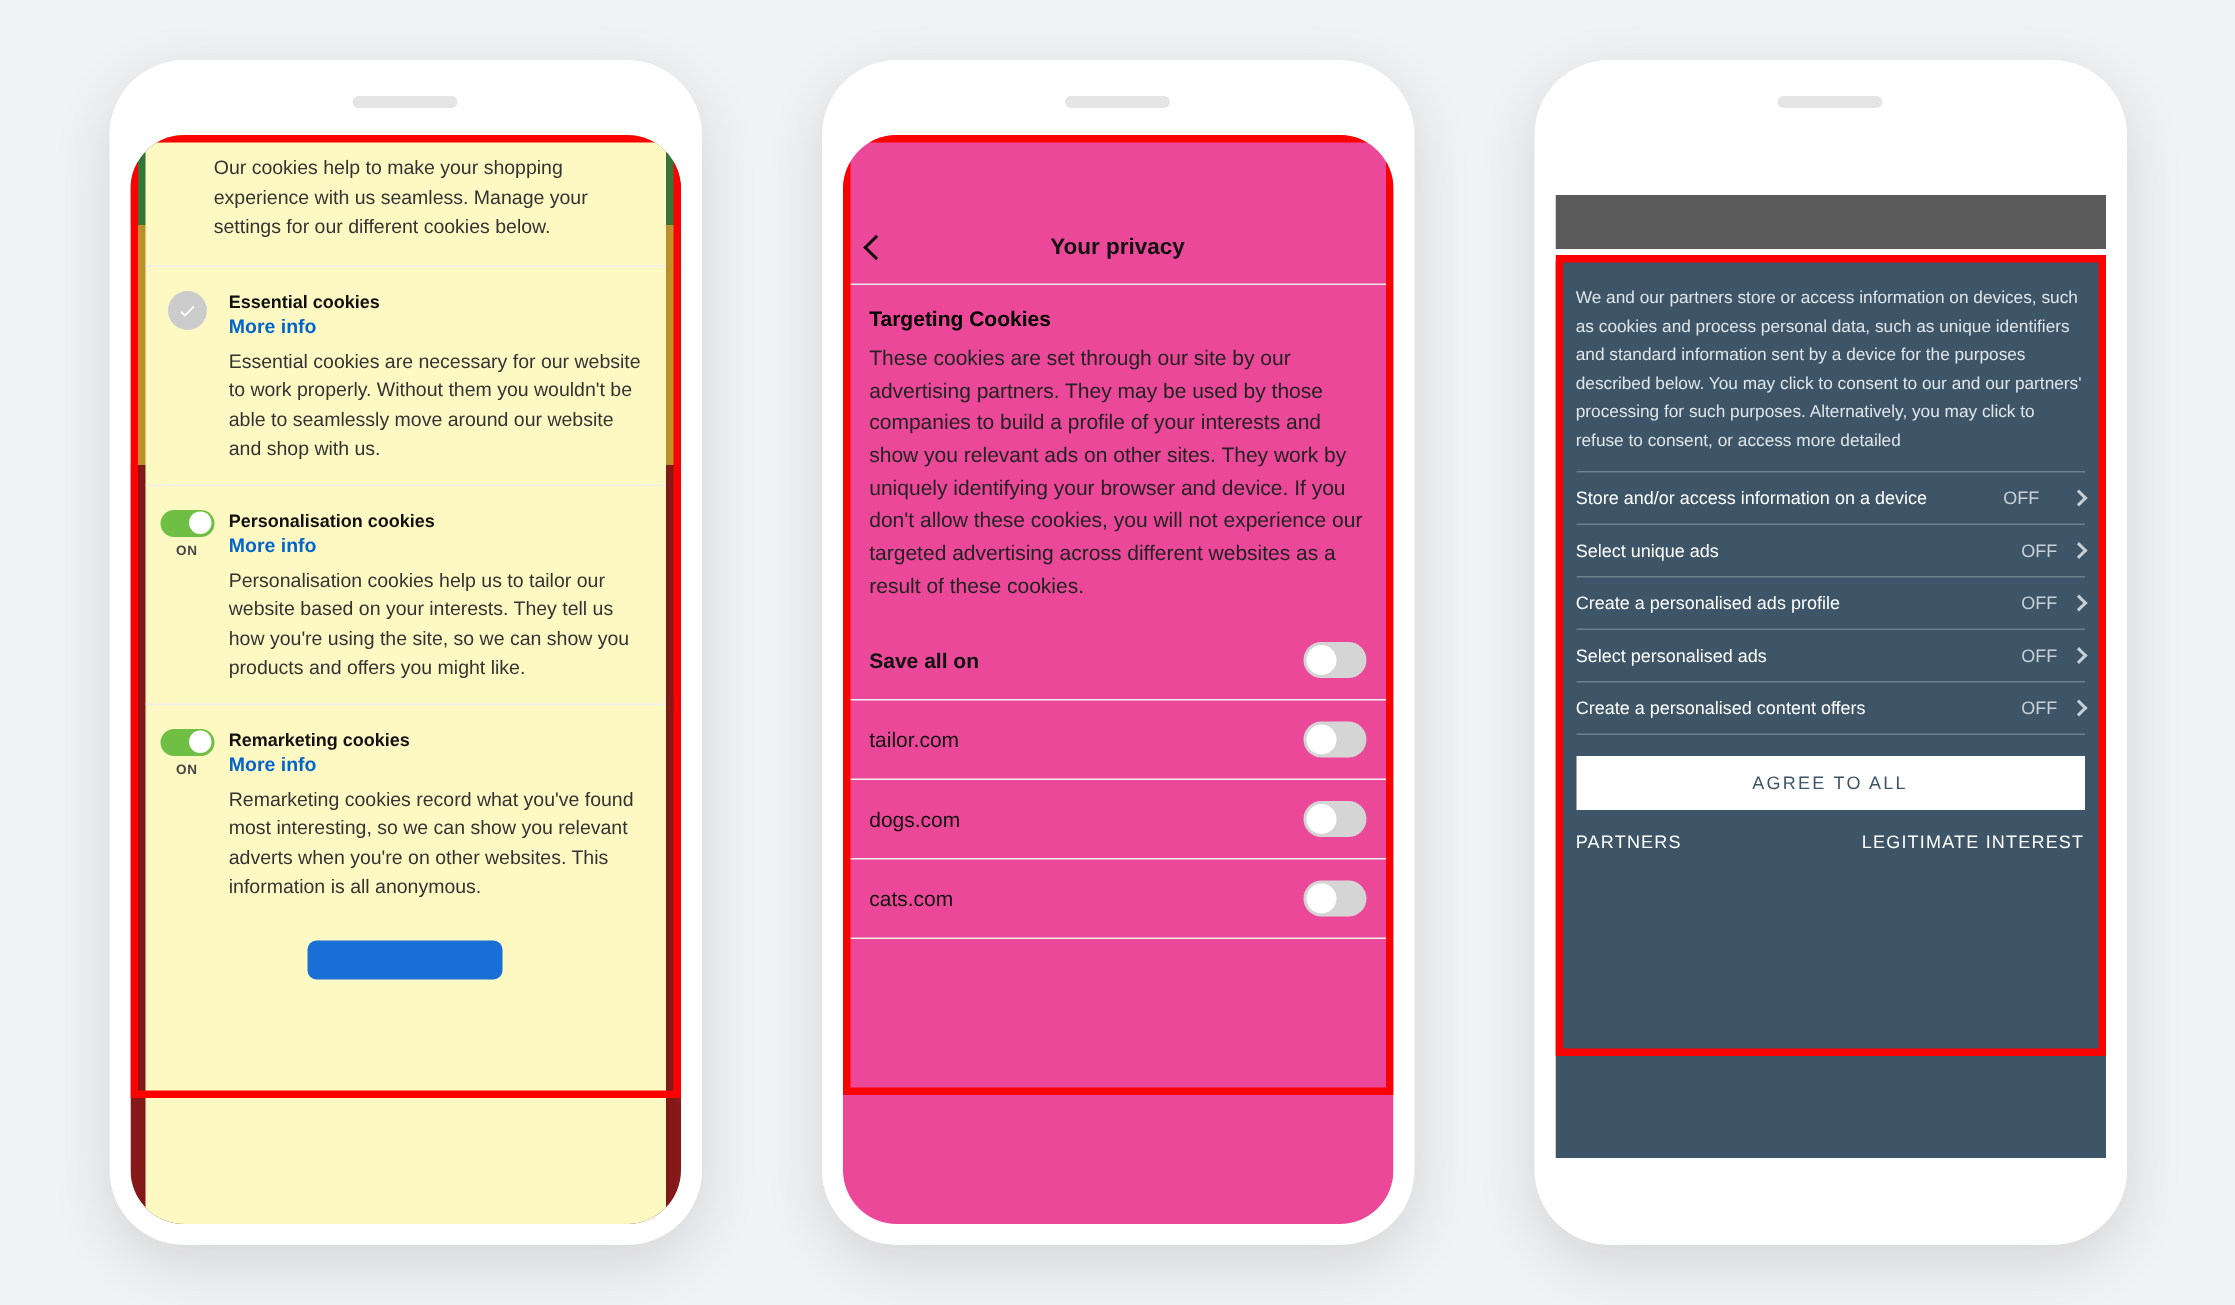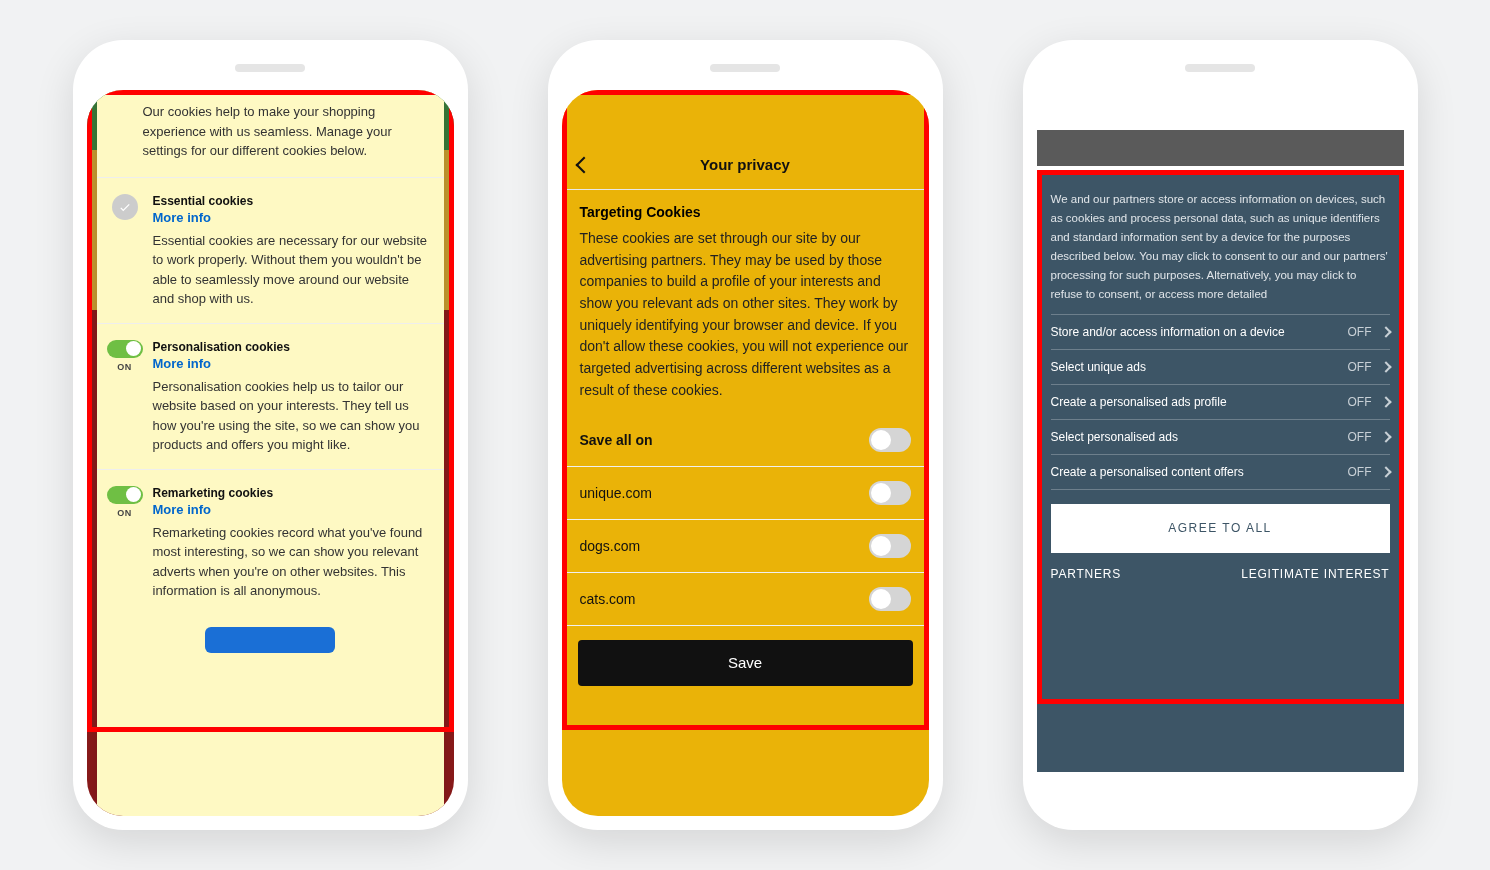--- a/index.html
+++ b/index.html
@@ -112,21 +112,21 @@
   .p1-savebar {
     display: flex; justify-content: center;
     padding: 12px 0 0 0;
   }
   .p1-savebtn {
     width: 130px; height: 26px;
     background: #1a6fd6;
     border-radius: 6px;
   }
   
-  .p2-wrap { position: absolute; inset: 0; background: #eab308; display: flex; flex-direction: column; }
+  .p2-wrap { position: absolute; inset: 0; background: #ec4899; display: flex; flex-direction: column; }
   .p2-header {
     height: 50px;
     border-bottom: 1px solid #e8e8e8;
     display: flex; align-items: center; justify-content: center;
     position: relative;
     font-size: 15px;
     font-weight: 600;
     color: #111;
   }
   .p2-back {
@@ -181,39 +181,39 @@
     gap: 10px;
   }
   .p3-intro { font-size: 11.5px; line-height: 1.65; color: #e0e5e9; }
   .p3-list { display: flex; flex-direction: column; }
   .p3-row {
     display: flex; align-items: center;
     padding: 10px 0;
     border-bottom: 1px solid rgba(255,255,255,0.25);
     font-size: 12px;
   }
-  .p3-row:first-child { border-top: 1px solid rgba(255,255,255,0.25); }
+  .p3-row:first-child { border-top: 1px solid rgba(255,255,255,0.25); gap: 12px; }
   .p3-row-label { flex: 1; color: #fff; }
   .p3-off { color: #c8d0d6; font-size: 12px; margin-right: 10px; }
   .p3-chev {
     width: 8px; height: 8px;
     border-right: 2px solid #c8d0d6;
     border-top: 2px solid #c8d0d6;
     transform: rotate(45deg);
     cursor: pointer;
   }
   .p3-scrollhint {
     position: absolute;
     right: 0; top: 206px;
     width: 4px; height: 60px;
     background: #fff;
   }
   .p3-btns { display: flex; flex-direction: column; gap: 8px; margin-top: 4px; }
   .p3-btn {
-    height: 49px;
+    height: 36px;
     display: flex; align-items: center; justify-content: center;
     font-size: 12px; font-weight: 500;
     letter-spacing: 1.5px;
     cursor: pointer;
     border: none;
   }
   .p3-btn.white { background: #fff; color: #3d5566; }
   .p3-btn.grey { background: #7a8d99; color: #fff; }
   .p3-footer {
     display: flex; justify-content: space-between;
@@ -290,35 +290,32 @@
         <span>Your privacy</span>
       </div>
       <div class="p2-h1">Targeting Cookies</div>
       <div class="p2-desc2">These cookies are set through our site by our advertising partners. They may be used by those companies to build a profile of your interests and show you relevant ads on other sites. They work by uniquely identifying your browser and device. If you don't allow these cookies, you will not experience our targeted advertising across different websites as a result of these cookies.</div>
 
       <div class="p2-row" style="font-weight:700;">
         <span>Save all on</span>
         <div class="p2-toggle-off"></div>
       </div>
       <div class="p2-row">
-        <span>unique.com</span>
+        <span>tailor.com</span>
         <div class="p2-toggle-off"></div>
       </div>
       <div class="p2-row">
         <span>dogs.com</span>
         <div class="p2-toggle-off"></div>
       </div>
       <div class="p2-row">
         <span>cats.com</span>
         <div class="p2-toggle-off"></div>
       </div>
 
-      <div class="p2-savewrap">
-        <button class="p2-savebtn">Save</button>
-      </div>
     </div>
     <div class="redbox" style="top:0; left:0; right:0; height:640px;"></div>
   </div>
 </div>
 
 <div class="phone">
 
   <div class="speaker"></div>
   <div class="screen">
     <div class="p3-wrap">

